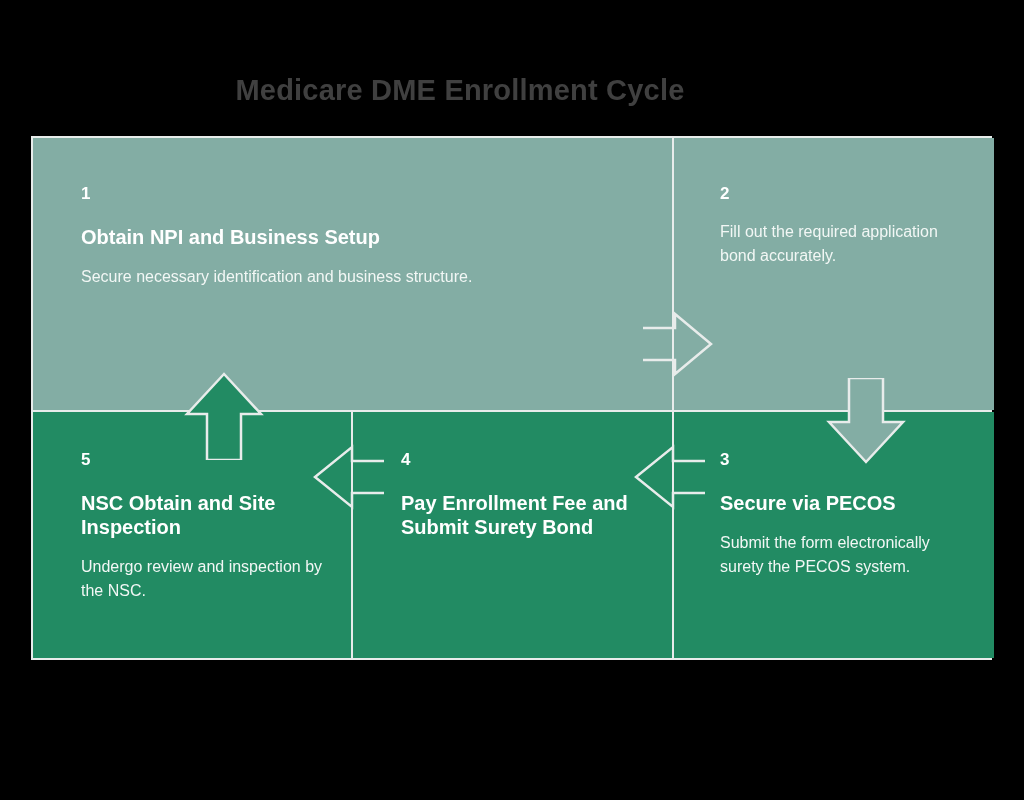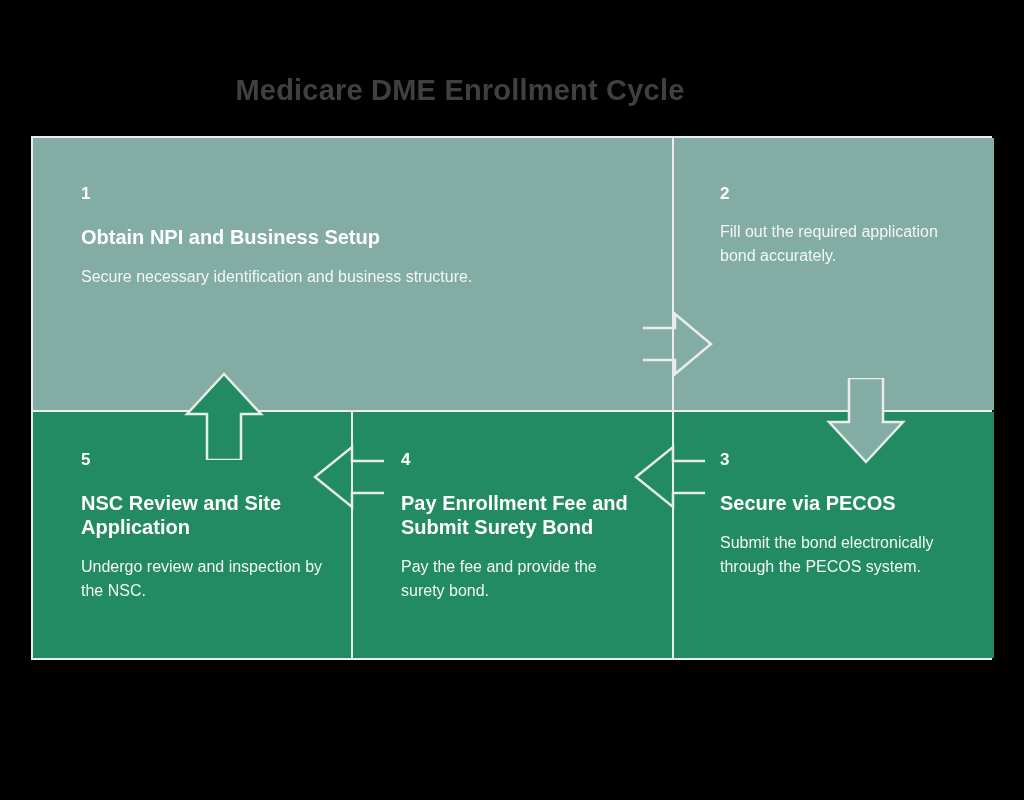--- a/index.html
+++ b/index.html
@@ -146,34 +146,33 @@
       <div class="cell-num">2</div>
       <div class="cell-desc">Fill out the required application bond accurately.</div>
     </div>
 
   </div>
 
   <div class="band" id="band-bottom">
 
     <div class="cell bottom" id="cell-5">
       <div class="cell-num">5</div>
-      <div class="cell-heading">NSC Review and Site Application</div>
+      <div class="cell-heading">NSC Obtain and Site Inspection</div>
       <div class="cell-desc">Undergo review and inspection by the NSC.</div>
     </div>
 
     <div class="cell bottom" id="cell-4">
       <div class="cell-num">4</div>
       <div class="cell-heading">Pay Enrollment Fee and Submit Surety Bond</div>
-      <div class="cell-desc">Pay the fee and provide the surety bond.</div>
     </div>
 
     <div class="cell bottom" id="cell-3">
       <div class="cell-num">3</div>
       <div class="cell-heading">Secure via PECOS</div>
-      <div class="cell-desc">Submit the bond electronically through the PECOS system.</div>
+      <div class="cell-desc">Submit the form electronically surety the PECOS system.</div>
     </div>
 
   </div>
 
   <svg class="arrow-svg" id="arrow-1-2" viewBox="0 0 72 76">
     <path d="M 2 22 L 34 22 L 34 8 L 70 38 L 34 68 L 34 54 L 2 54" fill="none" stroke="#e8eceb" stroke-width="2.5" stroke-linejoin="miter" stroke-linecap="butt"></path>
   </svg>
 
   <svg class="arrow-svg" id="arrow-2-3" viewBox="0 0 126 86">
     <path d="M 46 0 L 46 44 L 26 44 L 63 84 L 100 44 L 80 44 L 80 0 Z" fill="#83ada4" stroke="#e8eceb" stroke-width="2.5" stroke-linejoin="miter"></path>

